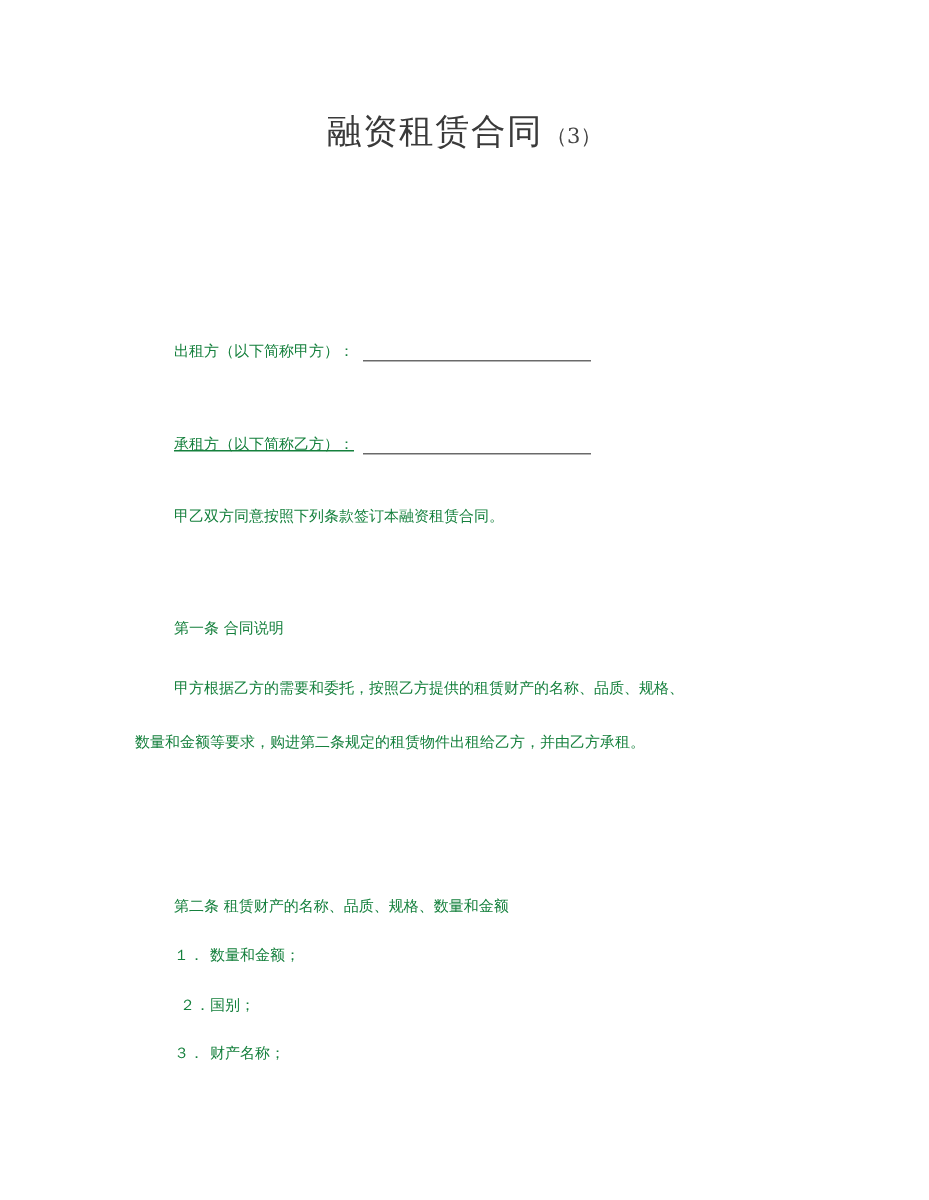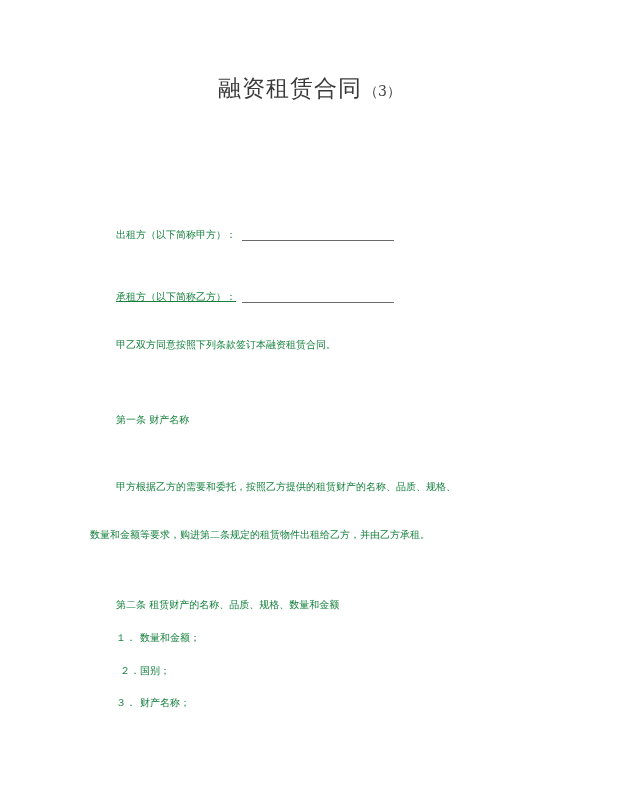--- a/index.html
+++ b/index.html
@@ -80,24 +80,24 @@
     <span class="blank"></span>
   </div>
 
   <div class="line party-row" style="top:288px;text-decoration:underline;">
     <span>承租方（以下简称乙方）：</span>
     <span class="blank"></span>
   </div>
 
   <div class="line" style="top:336px;">甲乙双方同意按照下列条款签订本融资租赁合同。</div>
 
-  <div class="line" style="top:411px;">第一条  财产名称</div>
+  <div class="line" style="top:411px;">第一条  合同说明</div>
 
-  <div class="line" style="top:478px;">甲方根据乙方的需要和委托，按照乙方提供的租赁财产的名称、品质、规格、</div>
-  <div class="line para-line2" style="top:526px;">数量和金额等要求，购进第二条规定的租赁物件出租给乙方，并由乙方承租。</div>
+  <div class="line" style="top:451px;">甲方根据乙方的需要和委托，按照乙方提供的租赁财产的名称、品质、规格、</div>
+  <div class="line para-line2" style="top:487px;">数量和金额等要求，购进第二条规定的租赁物件出租给乙方，并由乙方承租。</div>
 
   <div class="line" style="top:596px;">第二条  租赁财产的名称、品质、规格、数量和金额</div>
 
   <div class="line" style="top:629px;">
     <span class="item-num">１．</span><span>数量和金额；</span>
   </div>
   <div class="line" style="top:662px;text-align:right;">
     <span class="item-num">２．</span><span>国别；</span>
   </div>
   <div class="line" style="top:694px;">

